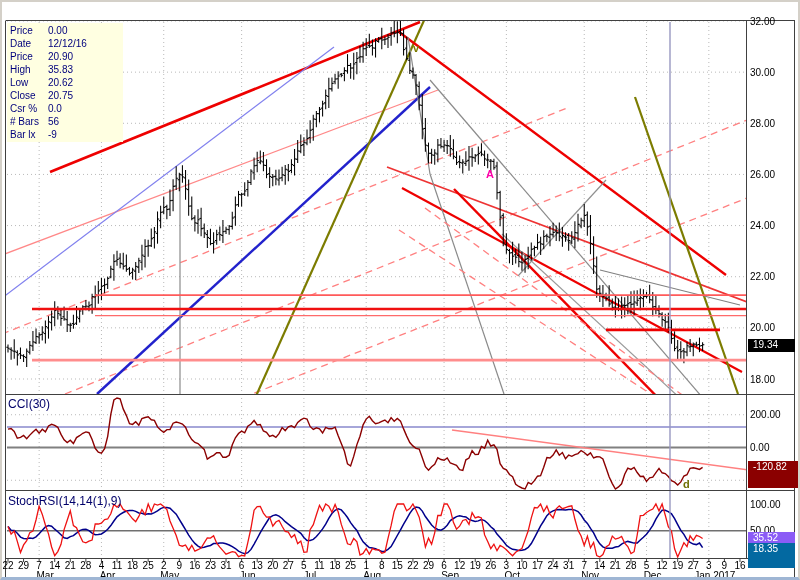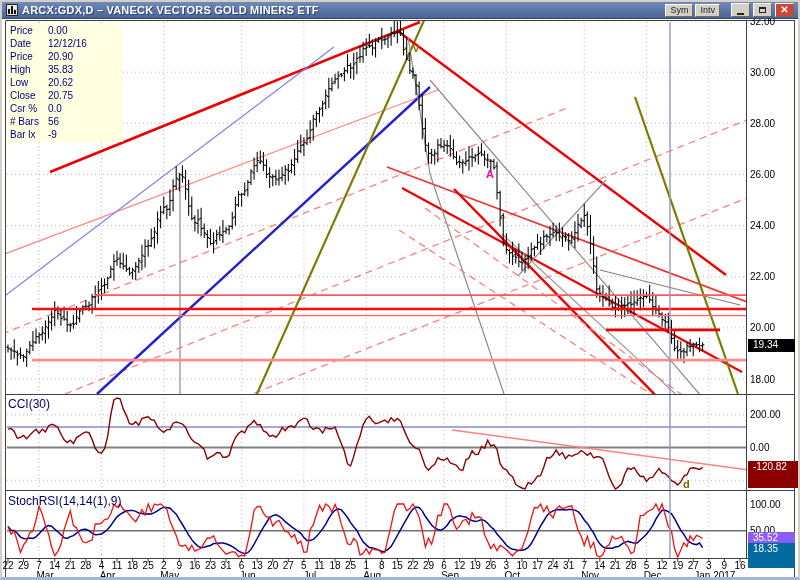--- a/index.html
+++ b/index.html
@@ -936,41 +936,20 @@
         <text x="307.906" y="576.5" fill="#000000" font-size="10" font-family="Liberation Sans, sans-serif" text-anchor="middle">Jul</text>
         <text x="370.202" y="576.5" fill="#000000" font-size="10" font-family="Liberation Sans, sans-serif" text-anchor="middle">Aug</text>
         <text x="448.072" y="576.5" fill="#000000" font-size="10" font-family="Liberation Sans, sans-serif" text-anchor="middle">Sep</text>
         <text x="510.368" y="576.5" fill="#000000" font-size="10" font-family="Liberation Sans, sans-serif" text-anchor="middle">Oct</text>
         <text x="588.2379999999999" y="576.5" fill="#000000" font-size="10" font-family="Liberation Sans, sans-serif" text-anchor="middle">Nov</text>
         <text x="650.534" y="576.5" fill="#000000" font-size="10" font-family="Liberation Sans, sans-serif" text-anchor="middle">Dec</text>
         <text x="712.83" y="576.5" fill="#000000" font-size="10" font-family="Liberation Sans, sans-serif" text-anchor="middle">Jan 2017</text>
       </g>
     </svg>
 
-  <div class="titlebar">
-    <div class="app-icon">
-        <i style="height:5px"></i>
-        <i style="height:8px"></i>
-        <i style="height:4px"></i>
-      </div>
-    <div class="title-text">ARCX:GDX,D – VANECK VECTORS GOLD MINERS ETF</div>
-    <div class="tb-btn">Sym</div>
-    <div class="tb-btn">Intv</div>
-    <div class="winbtns">
-      <div class="winbtn">
-          <div class="glyph-min"></div>
-        </div>
-      <div class="winbtn">
-          <div class="glyph-restore"></div>
-        </div>
-      <div class="winbtn close">
-          <div class="glyph-close">✕</div>
-        </div>
-    </div>
-  </div>
 
   <div class="info-panel">
     <div class="info-row">
         <span class="lbl">Price</span>
         <span>0.00</span>
       </div>
     <div class="info-row">
         <span class="lbl">Date</span>
         <span>12/12/16</span>
       </div>

